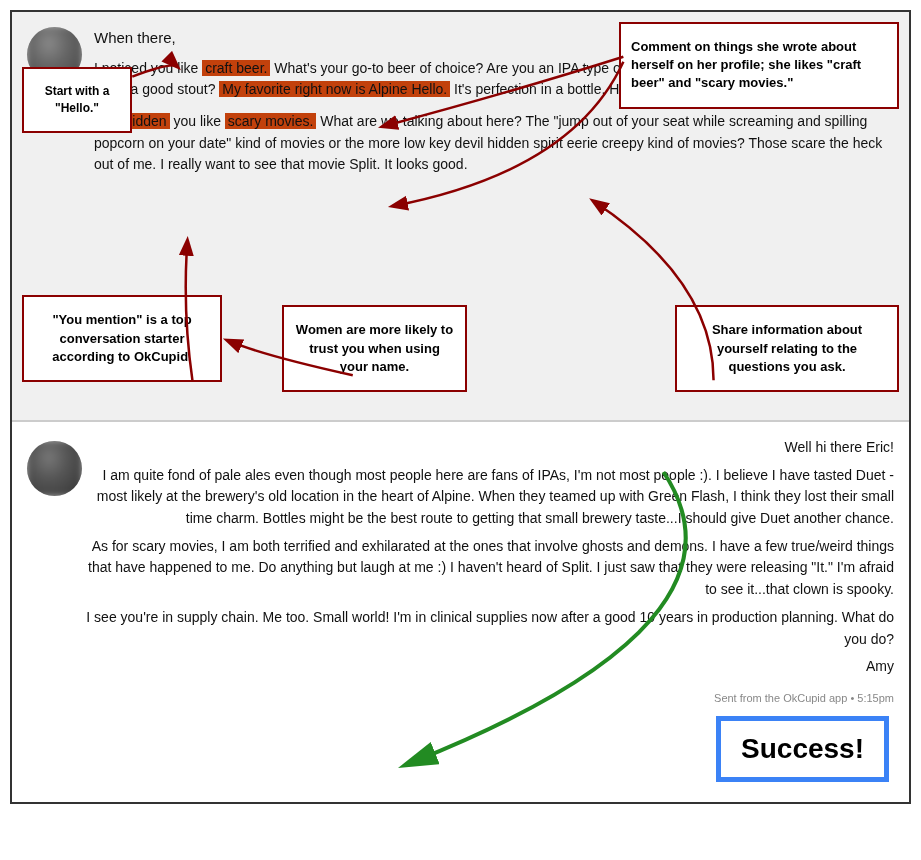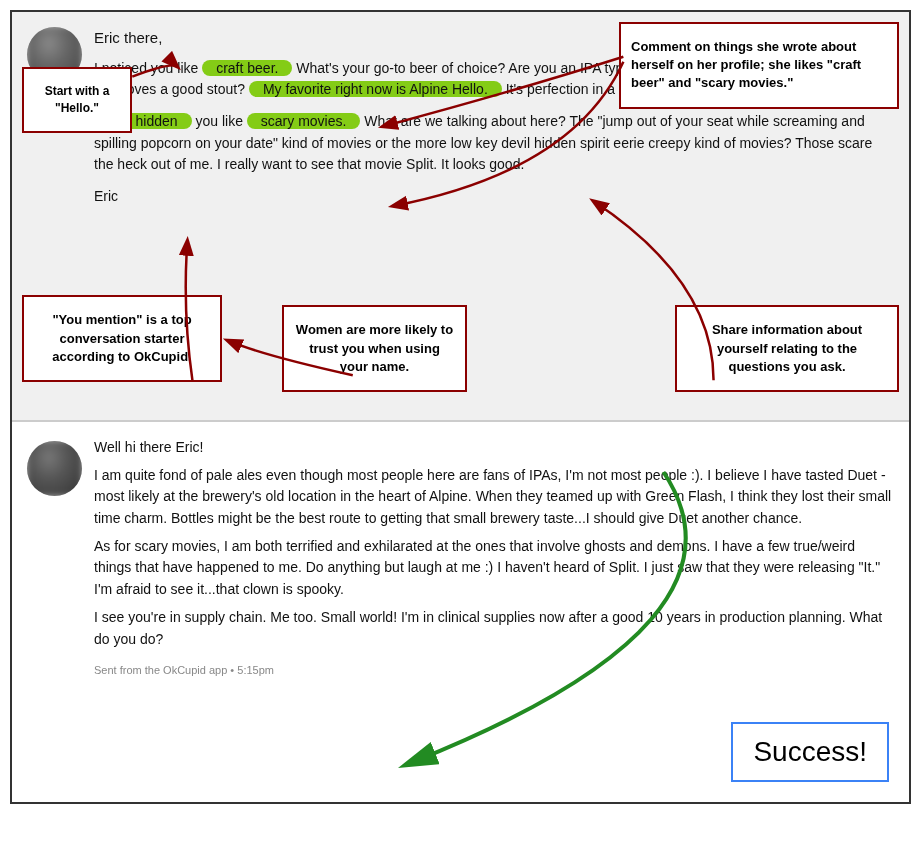--- a/index.html
+++ b/index.html
@@ -60,23 +60,22 @@
       line-height: 1.5;
       color: #111;
     }
 
     .greeting {
       font-size: 15px;
       margin-bottom: 8px;
     }
 
     .highlight-yellow {
-      background-color: #84cc16;
-      padding: 0 14px;
-      border-radius: 8px;
+      background-color: #c2410c;
+      padding: 0 3px;
     }
 
     .message-paragraph {
       margin-bottom: 10px;
       font-size: 14px;
       line-height: 1.55;
     }
 
     .sender-name {
       font-size: 14px;
@@ -99,21 +98,21 @@
     .bottom-section {
       background: #fff;
       padding: 15px 15px 15px 15px;
       position: relative;
       min-height: 380px;
     }
 
     .reply-row {
       display: flex;
       align-items: flex-start;
-      gap: 12px;
+      text-align: right;
     }
 
     .reply-content {
       flex: 1;
       font-size: 14px;
       line-height: 1.55;
       color: #111;
     }
 
     .reply-paragraph {
@@ -129,25 +128,25 @@
       font-size: 11px;
       color: #888;
       margin-top: 12px;
     }
 
     
     .success-box {
       position: absolute;
       bottom: 20px;
       right: 20px;
-      border: 2px solid #3b82f6;
+      border: 5px solid #3b82f6;
       background: #fff;
       padding: 12px 20px;
       font-size: 28px;
-      font-weight: 400;
+      font-weight: 700;
       color: #000;
     }
 
     .top-arrows-overlay {
       position: absolute;
       top: 0;
       left: 0;
       width: 100%;
       height: 100%;
       pointer-events: none;
@@ -166,28 +165,27 @@
 <body>
 
 <div class="outer-border">
 
   <div class="top-section">
     <div class="sender-row">
       <div class="avatar">
         <div class="avatar-blur"></div>
       </div>
       <div class="message-content">
-        <div class="greeting">Eric there,</div>
+        <div class="greeting">When there,</div>
         <div class="message-paragraph">
           I noticed you like <span class="highlight-yellow">craft beer.</span> What's your go-to beer of choice? Are you an IPA type of gal who enjoys hop's? Or a woman who loves a good stout? <span class="highlight-yellow">My favorite right now is Alpine Hello.</span> It's perfection in a bottle. Have you tried it?
         </div>
         <div class="message-paragraph">
           <span class="highlight-yellow">You hidden</span> you like <span class="highlight-yellow">scary movies.</span> What are we talking about here? The "jump out of your seat while screaming and spilling popcorn on your date" kind of movies or the more low key devil hidden spirit eerie creepy kind of movies? Those scare the heck out of me. I really want to see that movie Split. It looks good.
         </div>
-        <div class="sender-name">Eric</div>
       </div>
     </div>
 
     <div class="annotation-box" style="left: 10px; top: 55px; width: 110px; text-align: center; font-size: 12px;">
       <span>Start with a "Hello."</span>
     </div>
 
     <div class="annotation-box" style="right: 10px; top: 10px; width: 280px; font-size: 13px;">
       <span>Comment on things she wrote about herself on her profile; she likes "craft beer" and "scary movies."</span>
     </div>
@@ -228,20 +226,21 @@
   <div class="bottom-section">
     <div class="reply-row">
       <div class="avatar" style="margin-top:4px;">
         <div class="avatar-blur" style="background: radial-gradient(ellipse at 40% 30%, #777 0%, #555 40%, #333 100%);"></div>
       </div>
       <div class="reply-content">
         <div class="reply-paragraph">Well hi there Eric!</div>
         <div class="reply-paragraph">I am quite fond of pale ales even though most people here are fans of IPAs, I'm not most people :). I believe I have tasted Duet - most likely at the brewery's old location in the heart of Alpine. When they teamed up with Green Flash, I think they lost their small time charm. Bottles might be the best route to getting that small brewery taste...I should give Duet another chance.</div>
         <div class="reply-paragraph">As for scary movies, I am both terrified and exhilarated at the ones that involve ghosts and demons. I have a few true/weird things that have happened to me. Do anything but laugh at me :) I haven't heard of Split. I just saw that they were releasing "It." I'm afraid to see it...that clown is spooky.</div>
         <div class="reply-paragraph">I see you're in supply chain. Me too. Small world! I'm in clinical supplies now after a good 10 years in production planning. What do you do?</div>
+        <div class="reply-name">Amy</div>
         <div class="footer-text">Sent from the OkCupid app  •  5:15pm</div>
       </div>
     </div>
 
     <div class="success-box">
       <span>Success!</span>
     </div>
 
     <svg class="bottom-arrows-overlay" viewBox="0 0 895 380" preserveAspectRatio="none">
       <defs>

